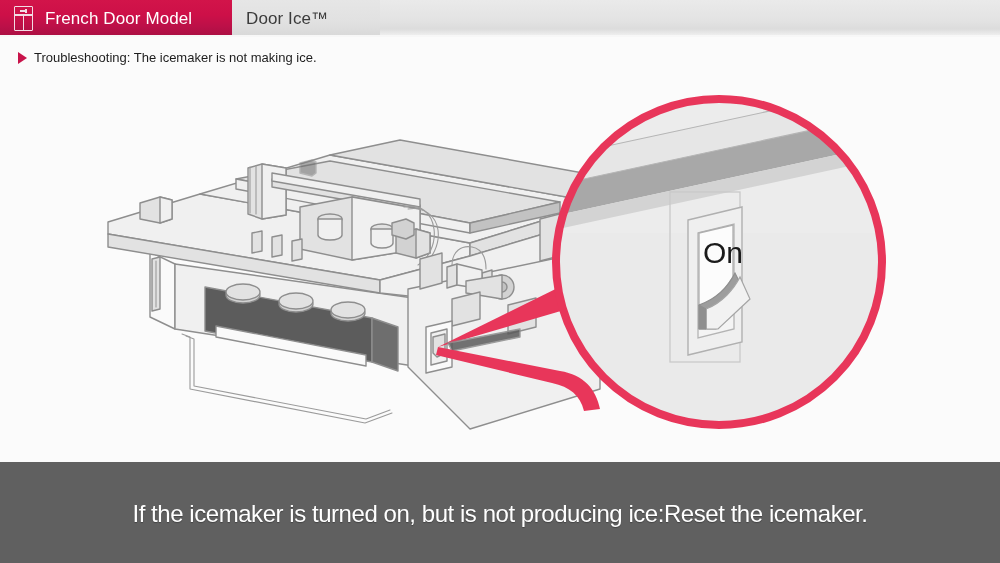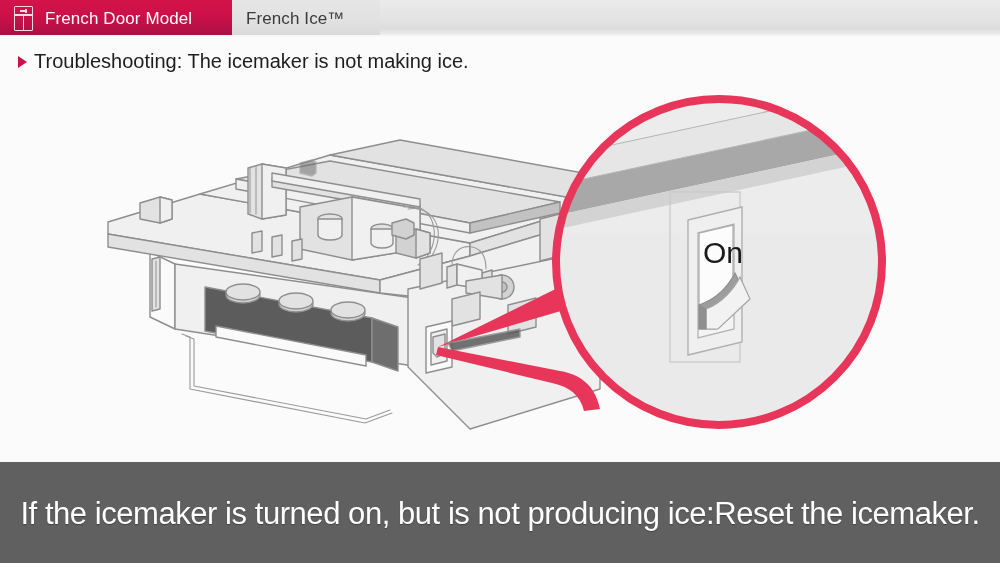--- a/index.html
+++ b/index.html
@@ -118,21 +118,21 @@
   }
   #troubleshoot .tri {
     width: 0; height: 0;
     border-left: 9px solid #c8134a;
     border-top: 6px solid transparent;
     border-bottom: 6px solid transparent;
     margin-right: 7px;
     flex: 0 0 auto;
   }
   #troubleshoot .ts-text {
-    font-size: 20px;
+    font-size: 13px;
     color: #1d1d1d;
     white-space: nowrap;
   }
 
   
   #art {
     position: absolute;
     left: 0; top: 37px;
     width: 1000px;
     height: 425px;
@@ -148,21 +148,21 @@
     background: #606060;
     z-index: 30;
     display: flex;
     flex-direction: column;
     align-items: center;
     justify-content: center;
     padding-top: 2px;
   }
   .cap-line {
     color: #ffffff;
-    font-size: 31px;
+    font-size: 24px;
     line-height: 40px;
     white-space: nowrap;
     text-shadow: 0 1px 1px rgba(0,0,0,0.30);
     font-weight: 400;
   }
   #cap-line-1 { letter-spacing: -0.45px; }
   #cap-line-2 { letter-spacing: -0.2px; }
 </style>
 </head>
 <body>
@@ -175,21 +175,21 @@
       <span class="fridge-icon">
         <span class="handle-a"></span>
         <span class="handle-b"></span>
         <span class="hdiv"></span>
         <span class="vdiv"></span>
       </span>
       <span class="tab-label">French Door Model</span>
     </div>
 
     <div class="tab" id="tab-inactive">
-      <span class="tab-label">French Ice™</span>
+      <span class="tab-label">Door Ice™</span>
     </div>
 
   </div>
 
   <div id="troubleshoot">
     <span class="tri"></span>
     <span class="ts-text">Troubleshooting: The icemaker is not making ice.</span>
   </div>
 
   <svg id="art" viewBox="0 0 1000 425">

